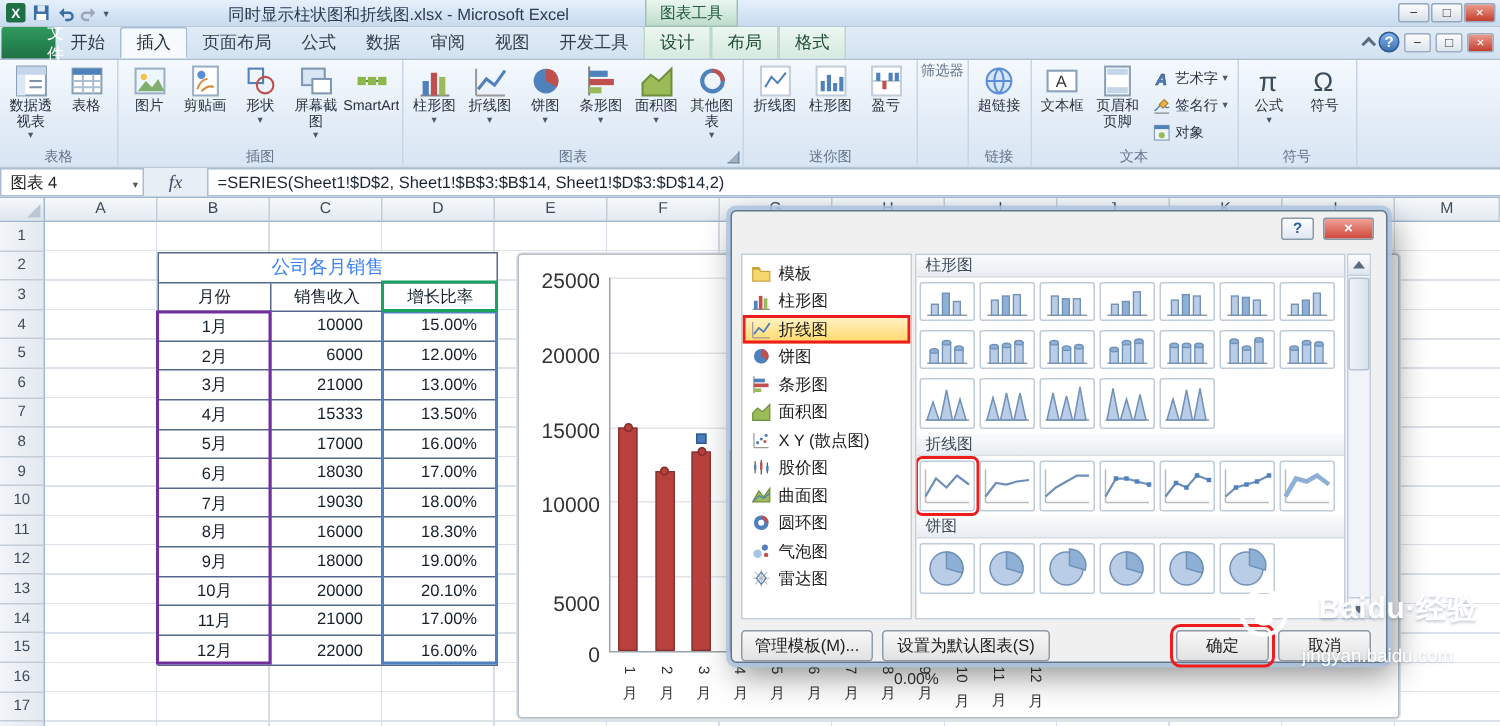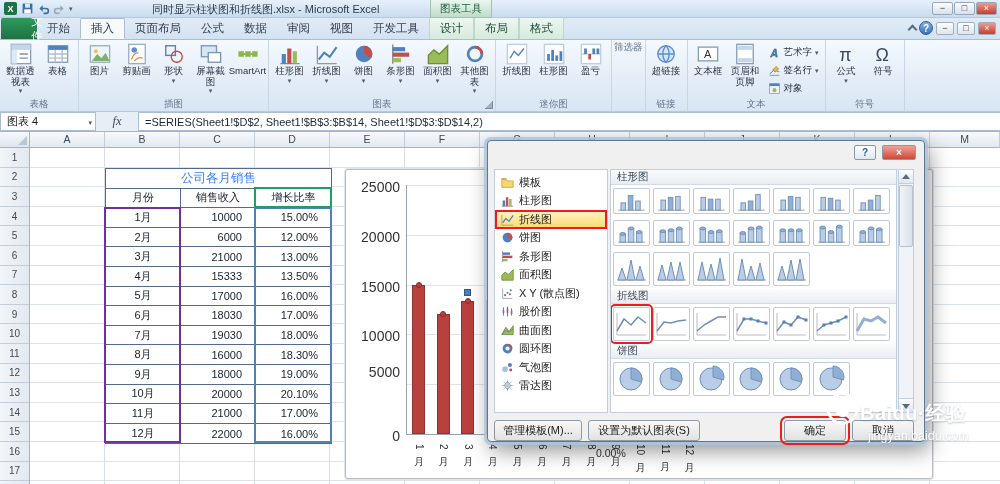--- a/index.html
+++ b/index.html
@@ -119,21 +119,21 @@
 .sc-thumb{position:absolute;left:0;top:15px;width:14px;height:62px;background:linear-gradient(to right,#f0f4f9,#d8e1ea);border:1px solid #b6c2cf;border-radius:2px;}
 .dbtn{position:absolute;height:21px;background:linear-gradient(#f8f8f8,#e2e2e2);border:1px solid #8e9aa6;border-radius:3px;font-size:11px;display:flex;align-items:center;justify-content:center;color:#1c1c1c;white-space:nowrap;}
 .b-manage{left:6px;top:279px;width:88px;}
 .b-default{left:100px;top:279px;width:112px;}
 .b-ok{left:296px;top:279px;width:62px;}
 .b-cancel{left:364px;top:279px;width:62px;}
 .red-outline-btn{outline:2px solid #ee1c1c;outline-offset:2px;}
 
 
 .watermark{position:absolute;right:2px;top:392px;width:172px;color:#fff;z-index:40;text-shadow:0 1px 2px rgba(80,100,130,.35);}
-.wm-row{display:flex;align-items:flex-end;gap:1px;}
+.wm-row{display:flex;align-items:flex-start;gap:20px;}
 .wm-brand{font-size:20px;font-weight:bold;letter-spacing:.5px;}
 .wm-url{font-size:12.5px;margin-left:42px;margin-top:2px;}
 </style>
 </head>
 <body>
 
 <div id="app">
 
   <div class="titlebar">
     <div class="app-icon">X</div>
@@ -546,21 +546,21 @@
   <div class="chart">
     <div class="sec-label">0.00%</div>
   <div class="ytick" style="top: 9px;">25000</div>
       <div class="gridline" style="top: 15px;"></div>
       <div class="ytick" style="top: 58.8px;">20000</div>
       <div class="gridline" style="top: 64.8px;"></div>
       <div class="ytick" style="top: 108.6px;">15000</div>
       <div class="gridline" style="top: 114.6px;"></div>
       <div class="ytick" style="top: 158.4px;">10000</div>
       <div class="gridline" style="top: 164.4px;"></div>
-      <div class="ytick" style="top: 194px;">5000</div>
+      <div class="ytick" style="top: 224px;">5000</div>
       <div class="gridline" style="top: 214.2px;"></div>
       <div class="ytick" style="top: 258px;">0</div>
       <div class="yaxis" style="left: 60px; top: 15px; height: 249px;"></div>
       <div class="xaxis" style="left: 60px; top: 264px; width: 300px;"></div>
       <div class="bar" style="left: 66px; top: 114.6px; width: 13px; height: 149.4px; background: rgb(184, 65, 62);"></div>
       <div class="bar-marker" style="left: 69.5px; top: 111.6px;"></div>
       <div class="bar" style="left: 90.6px; top: 144.48px; width: 13px; height: 119.52px; background: rgb(184, 65, 62);"></div>
       <div class="bar-marker" style="left: 94.1px; top: 141.48px;"></div>
       <div class="bar" style="left: 115.2px; top: 130.536px; width: 13px; height: 133.464px; background: rgb(184, 65, 62);"></div>
       <div class="bar-marker" style="left: 118.7px; top: 127.536px;"></div>

